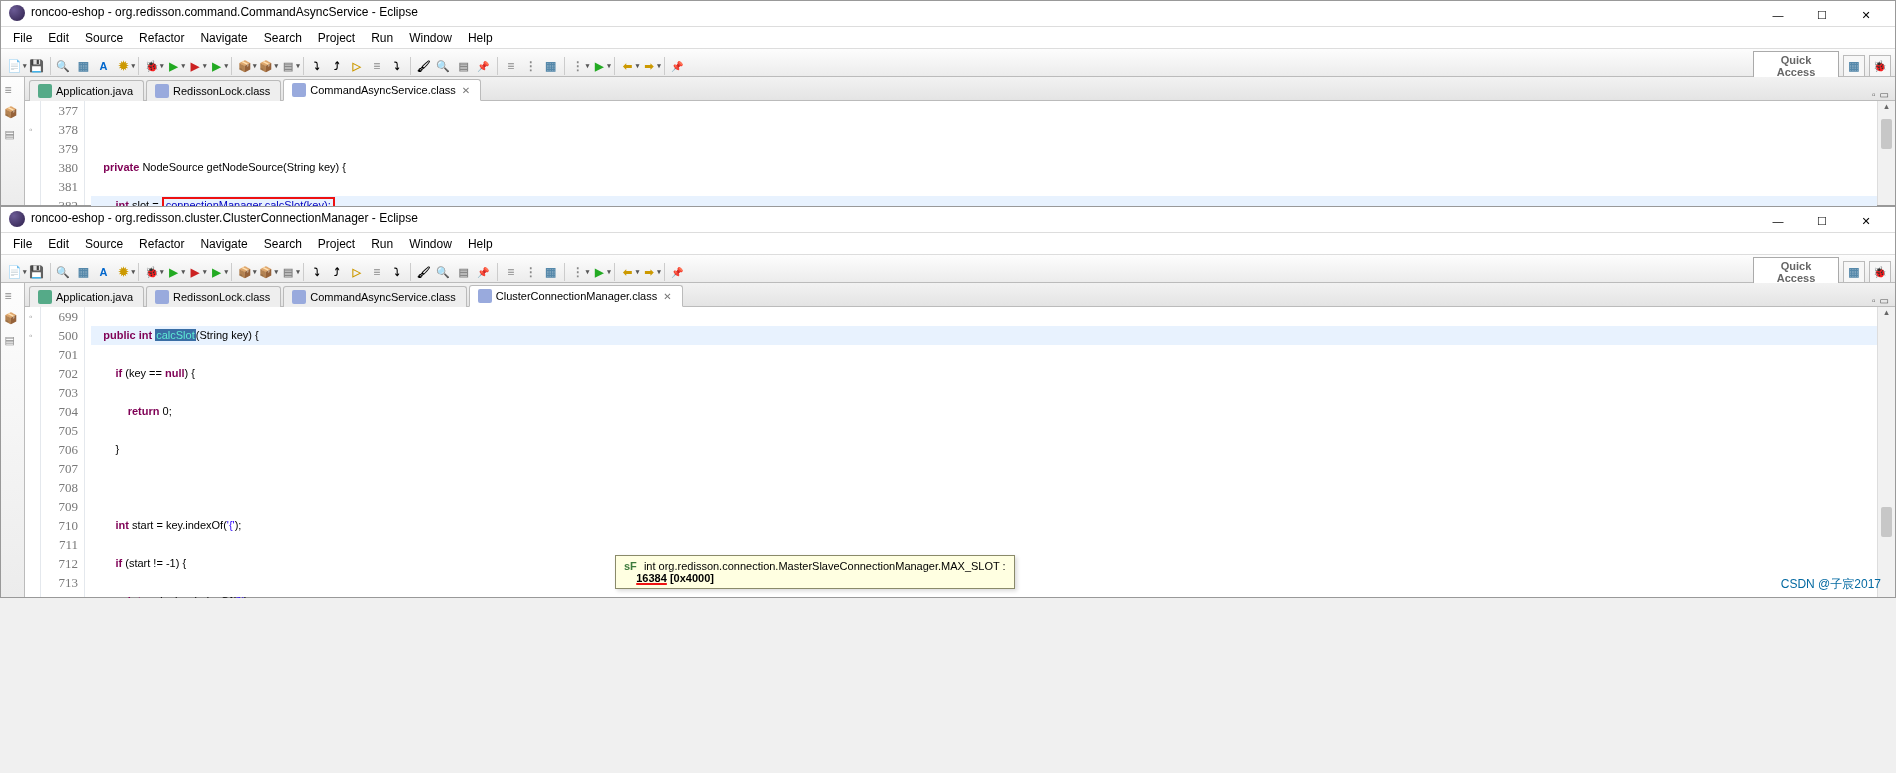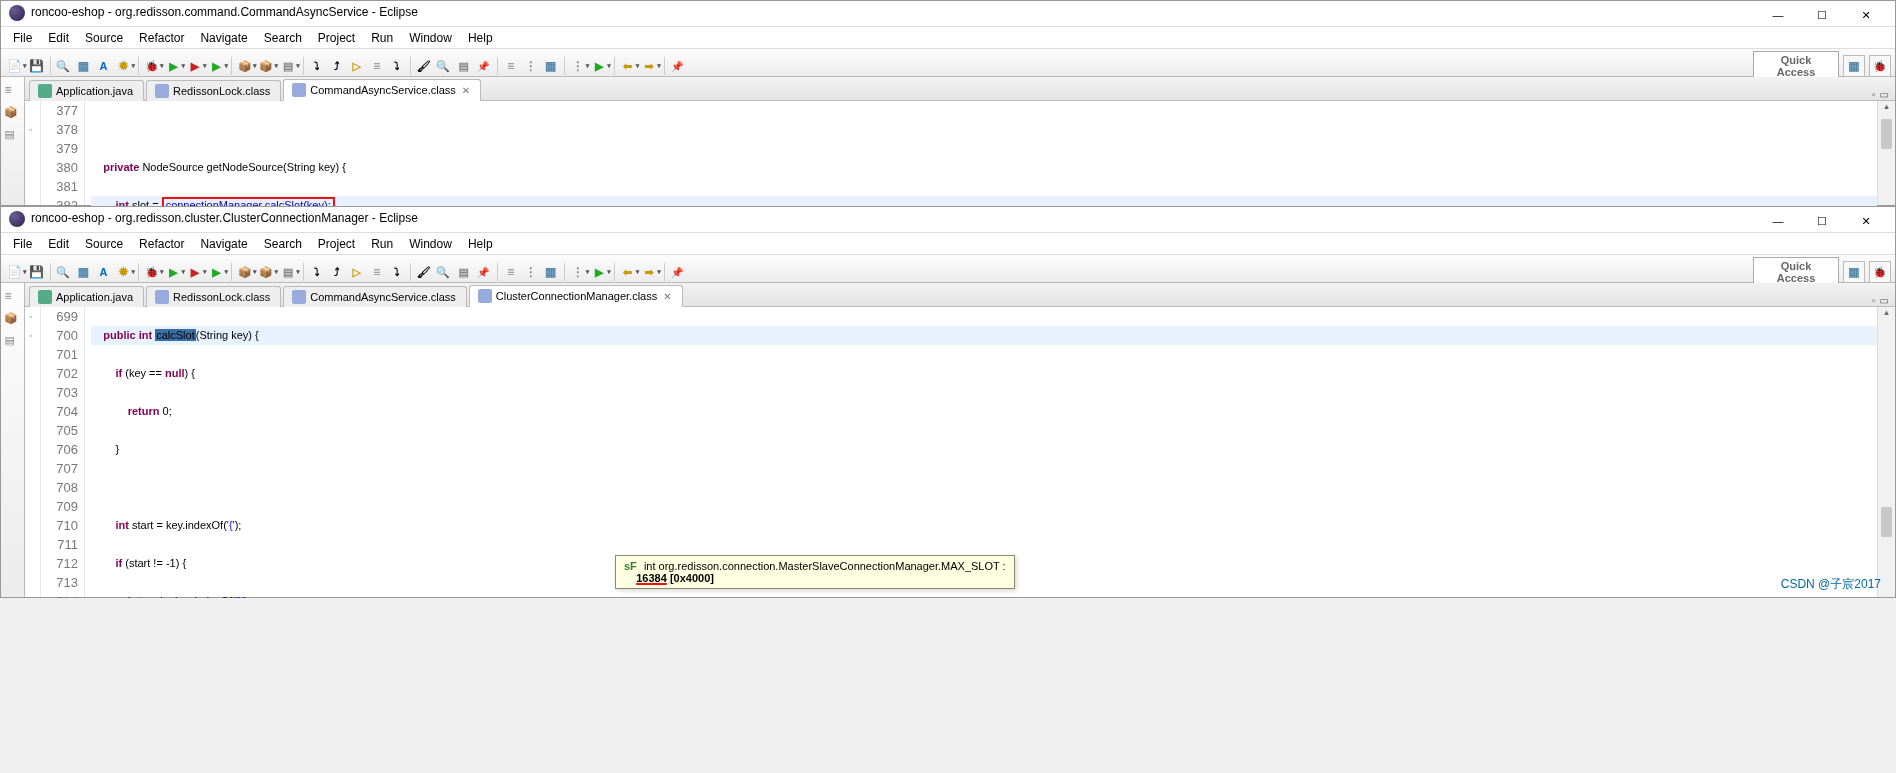--- a/index.html
+++ b/index.html
@@ -27,32 +27,32 @@
 .tab-bar { display:flex; background:linear-gradient(#f2f2f2,#e4e4e4); border-bottom:1px solid #bbb; height:24px; align-items:flex-end; padding-left:4px; }
 .tab { display:flex; align-items:center; padding:3px 10px 3px 8px; border:1px solid #bbb; border-bottom:none; background:#eee; margin-right:2px; font-size:11px; border-radius:3px 3px 0 0; position:relative; top:1px; }
 .tab.active { background:#fff; border-bottom:1px solid #fff; }
 .tab .ticon { width:14px; height:14px; margin-right:4px; }
 .tab .tclose { margin-left:6px; font-size:10px; color:#777; }
 .tab-bar .tab-ctrl { margin-left:auto; display:flex; gap:4px; padding-right:6px; color:#555; font-size:10px; }
 
 .code-panel { display:flex; height:104px; position:relative; }
 .code-panel.tall { height:290px; }
 .marker-col { width:16px; background:#fff; border-right:1px solid #e4e8ed; }
-.gutter { width:44px; background:#fff; text-align:right; padding-right:6px; font-family:Liberation Sans, sans-serif; font-size:13px; color:#787878; line-height:19px; border-right:1px solid #e4e8ed; padding-top:0; }
+.gutter { width:44px; background:#fff; text-align:right; padding-right:6px; font-family:Liberation Serif, serif; font-size:13px; color:#787878; line-height:19px; border-right:1px solid #e4e8ed; padding-top:0; }
 .gutter .ln { height:19px; }
 .gutter .ln.mark { position:relative; }
 .gutter .ln.mark::before { content:"◦"; position:absolute; left:-12px; color:#888; font-size:10px; }
 .code { flex:1; font-family:Liberation Sans, sans-serif; font-size:11px; line-height:19px; padding-left:6px; background:#fff; white-space:pre; position:relative; }
 .code .row { height:19px; }
 .code .hl-line { background:#e8f2fe; display:block; width:100%; }
 .kw { color:#7f0055; font-weight:bold; }
 .annot { color:#646464; }
 .str { color:#2a00ff; }
 .callblue { color:#0000c0; }
-.name-hl { background:#3a6ea5; color:#000000; padding:0 1px;text-align:right; }
+.name-hl { background:#3a6ea5; color:#5eead4; padding:0 1px;text-align:right; }
 .boxred { border:2px solid #e11; padding:0 2px; }
 .vscroll { width:18px; background:#f1f1f1; border-left:1px solid #ddd; position:relative; }
 .vscroll .up,.vscroll .dn { height:16px; text-align:center; font-size:9px; color:#666; }
 .vscroll .thumb { position:absolute; left:3px; right:3px; height:30px; background:#c7c7c7; border-radius:2px; top:18px; }
 
 .tooltip { position:absolute; left:590px; top:248px; background:#ffffe1; border:1px solid #8a8a6a; padding:4px 8px; font-size:11px; box-shadow:2px 2px 4px rgba(0,0,0,0.15); max-width:570px; }
 .tooltip .t-icon { color:#3c7a3c; margin-right:4px; font-weight:bold; }
 .tooltip .t-val { color:#000; text-decoration:underline; text-decoration-color:#e11; text-decoration-thickness:2px; }
 .watermark { position:absolute; right:14px; bottom:4px; color:#0369a1; font-size:12px; }
 
@@ -325,21 +325,21 @@
         <div class="tab-ctrl">
             <span>▫</span>
             <span>▭</span>
           </div>
       </div>
 
       <div class="code-panel tall">
         <div class="marker-col"></div>
         <div class="gutter">
           <div class="ln mark">699</div>
-          <div class="ln mark">700</div>
+          <div class="ln mark">500</div>
           <div class="ln">701</div>
           <div class="ln">702</div>
           <div class="ln">703</div>
           <div class="ln">704</div>
           <div class="ln">705</div>
           <div class="ln">706</div>
           <div class="ln">707</div>
           <div class="ln">708</div>
           <div class="ln">709</div>
           <div class="ln">710</div>

